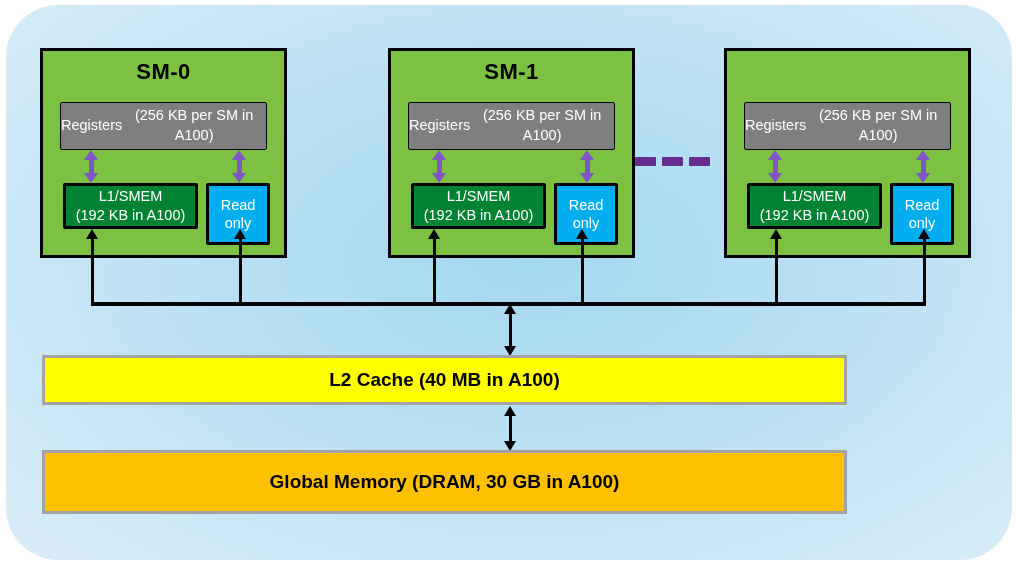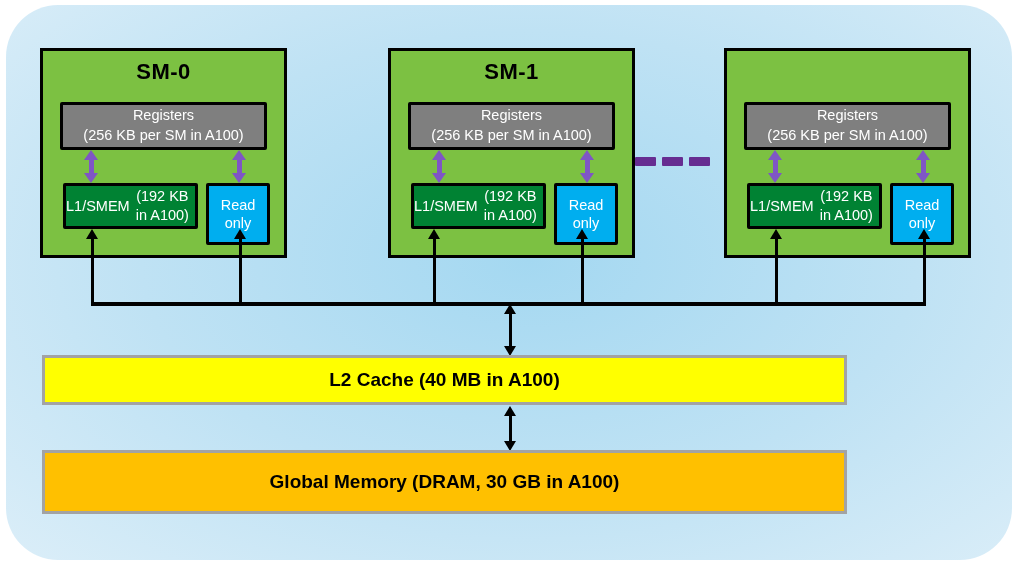--- a/index.html
+++ b/index.html
@@ -15,28 +15,28 @@
   .sm{
     position:absolute;top:48px;width:247px;height:210px;box-sizing:border-box;
     background:#7cc142;border:3px solid #000;
   }
   .sm-title{
     position:absolute;left:0;right:0;top:8px;text-align:center;
     font-size:22px;font-weight:bold;color:#000;letter-spacing:0.5px;
   }
   .reg{
     position:absolute;left:17px;right:17px;top:51px;height:48px;box-sizing:border-box;
-    background:#7f7f7f;border:3px solid #000000;border-radius:2px;
-    display:flex;flex-direction:column;align-items:center;justify-content:center;
+    background:#7f7f7f;border:1px solid #000000;border-radius:2px;
+    display:flex;flex-direction:row;align-items:center;justify-content:center;
     color:#fff;font-size:14.5px;line-height:1.35;text-align:center;
   }
   .l1{
     position:absolute;left:20px;top:132px;width:135px;height:46px;box-sizing:border-box;
     background:#008233;border:3px solid #000;border-radius:2px;
-    display:flex;flex-direction:row;align-items:center;justify-content:flex-start;
+    display:flex;flex-direction:column;align-items:center;justify-content:center;
     color:#fff;font-size:14.5px;line-height:1.3;text-align:center;
   }
   .ro{
     position:absolute;left:163px;top:132px;width:64px;height:62px;box-sizing:border-box;
     background:#00aeef;border:3px solid #000;border-radius:2px;
     display:flex;flex-direction:column;align-items:center;justify-content:center;
     color:#fff;font-size:14.5px;line-height:1.25;text-align:center;
   }
   
   .arr{position:absolute;width:14px;}

